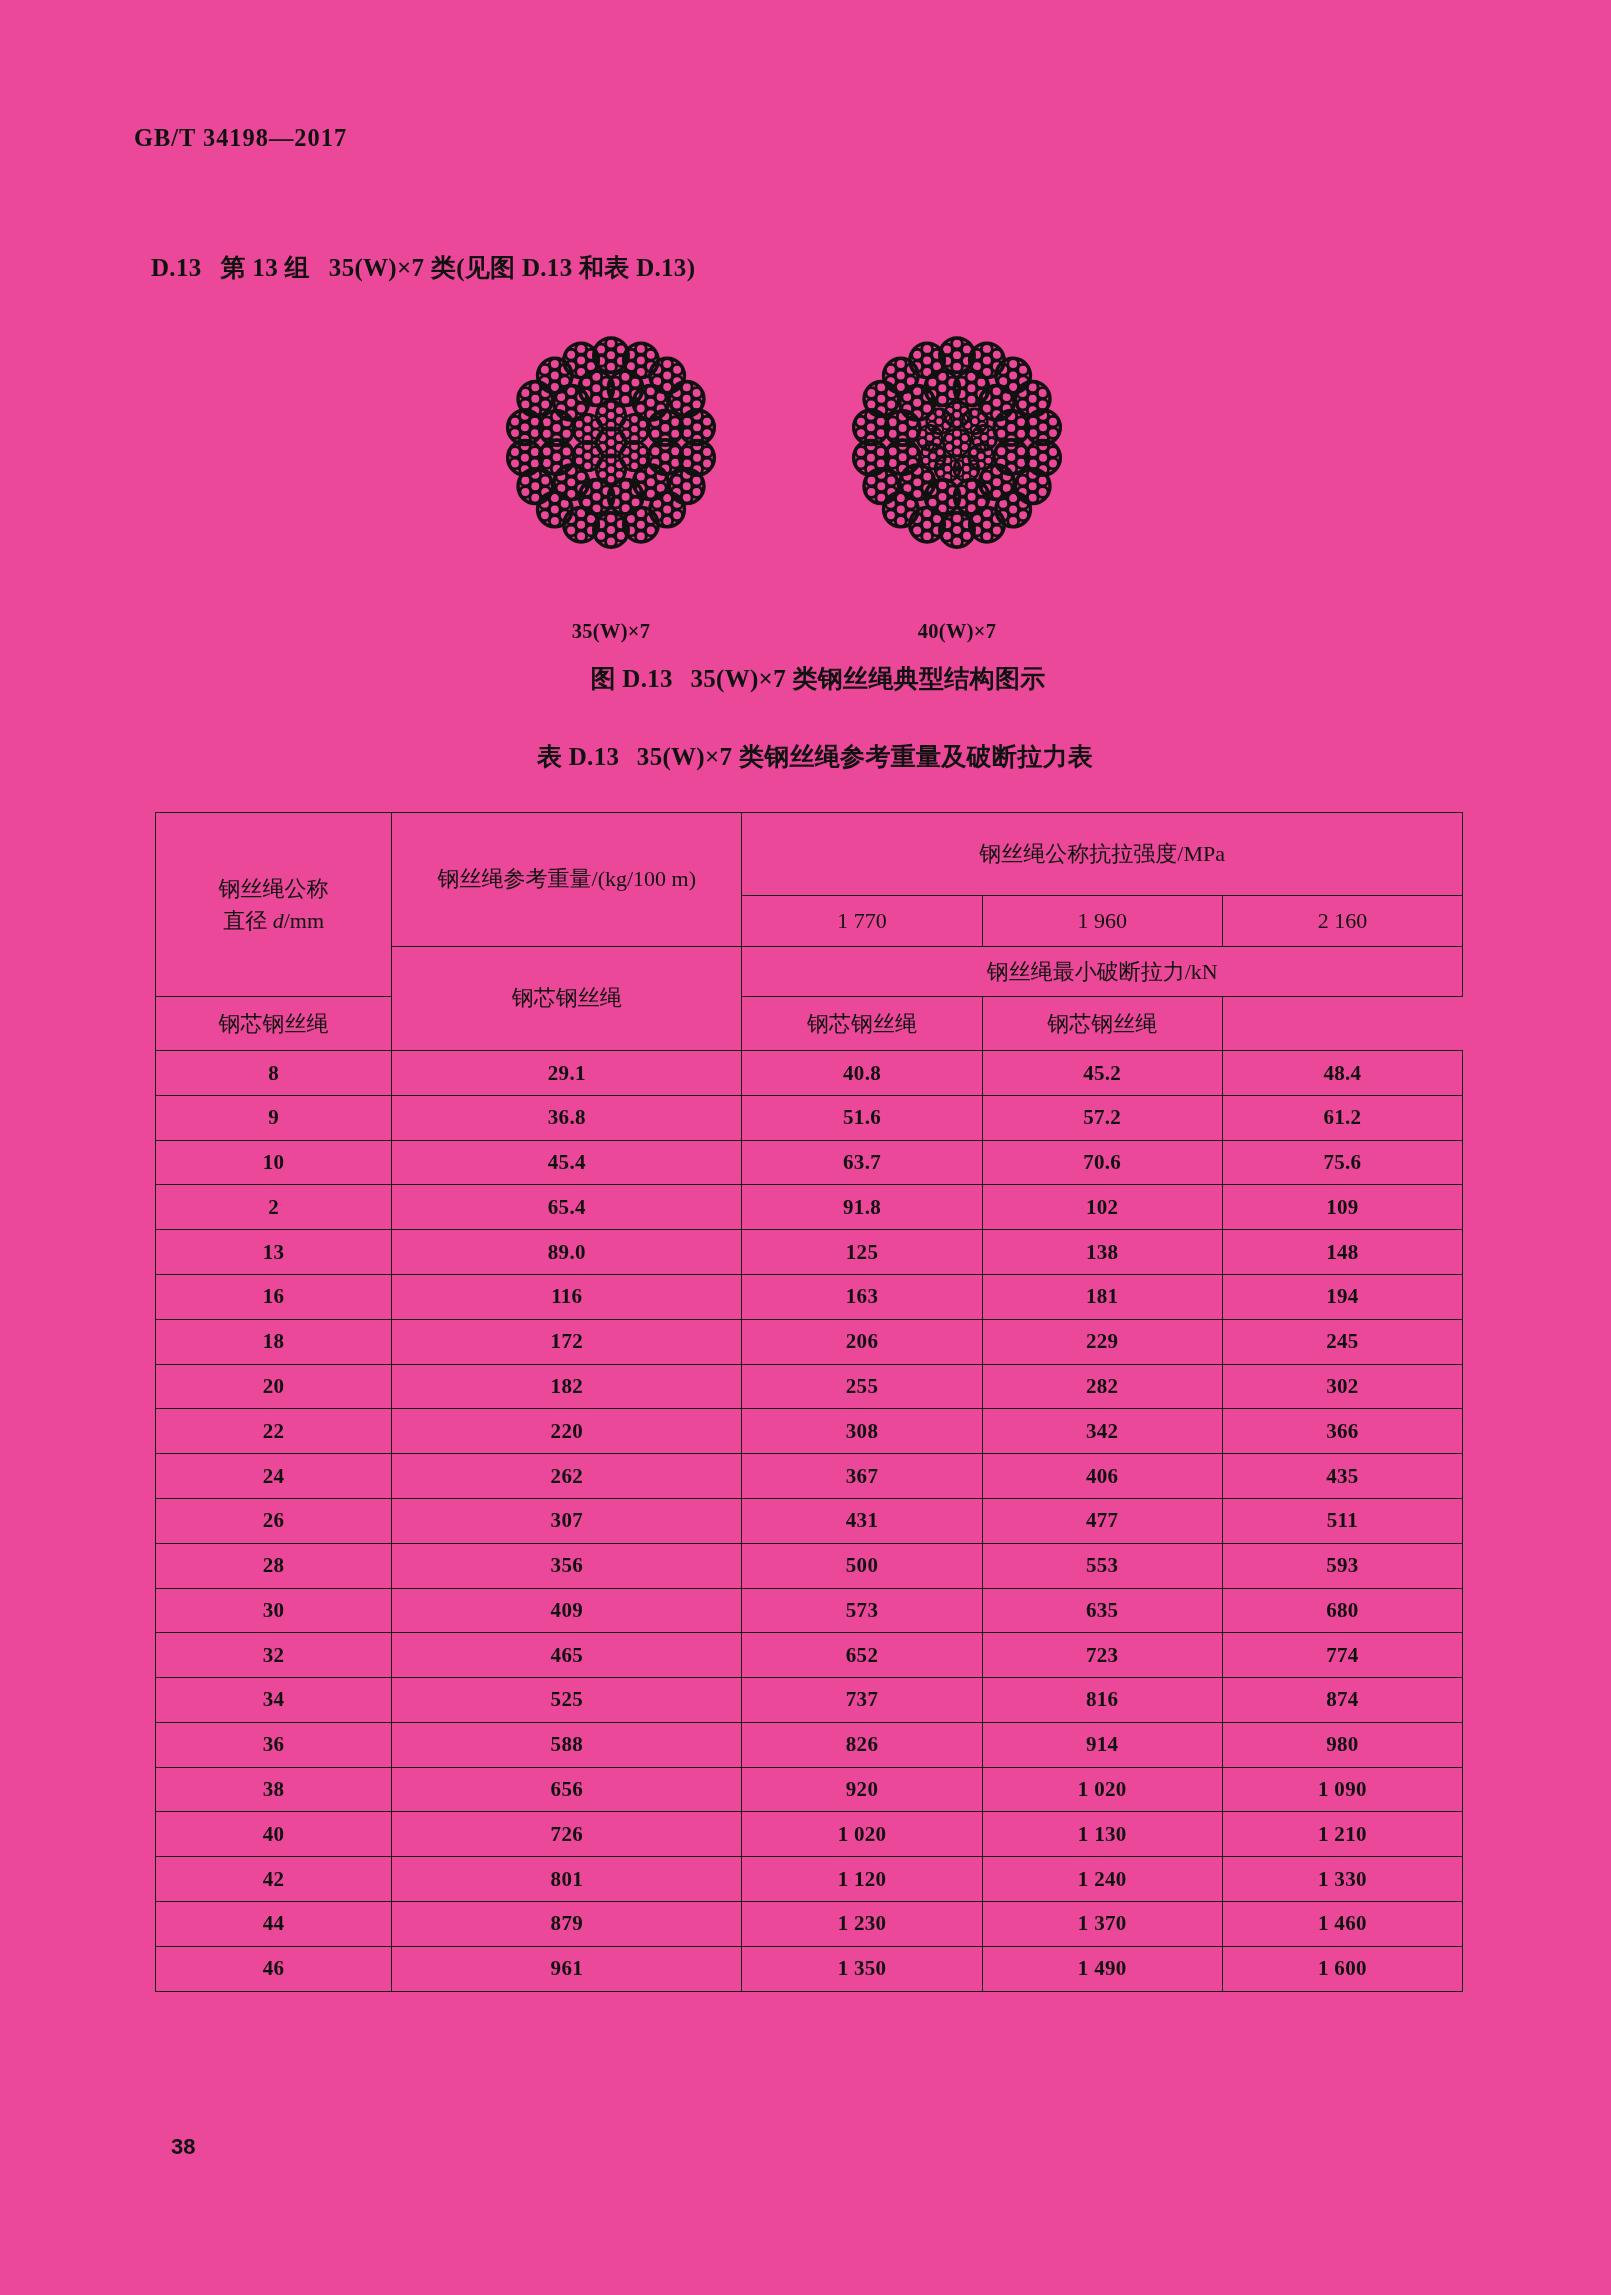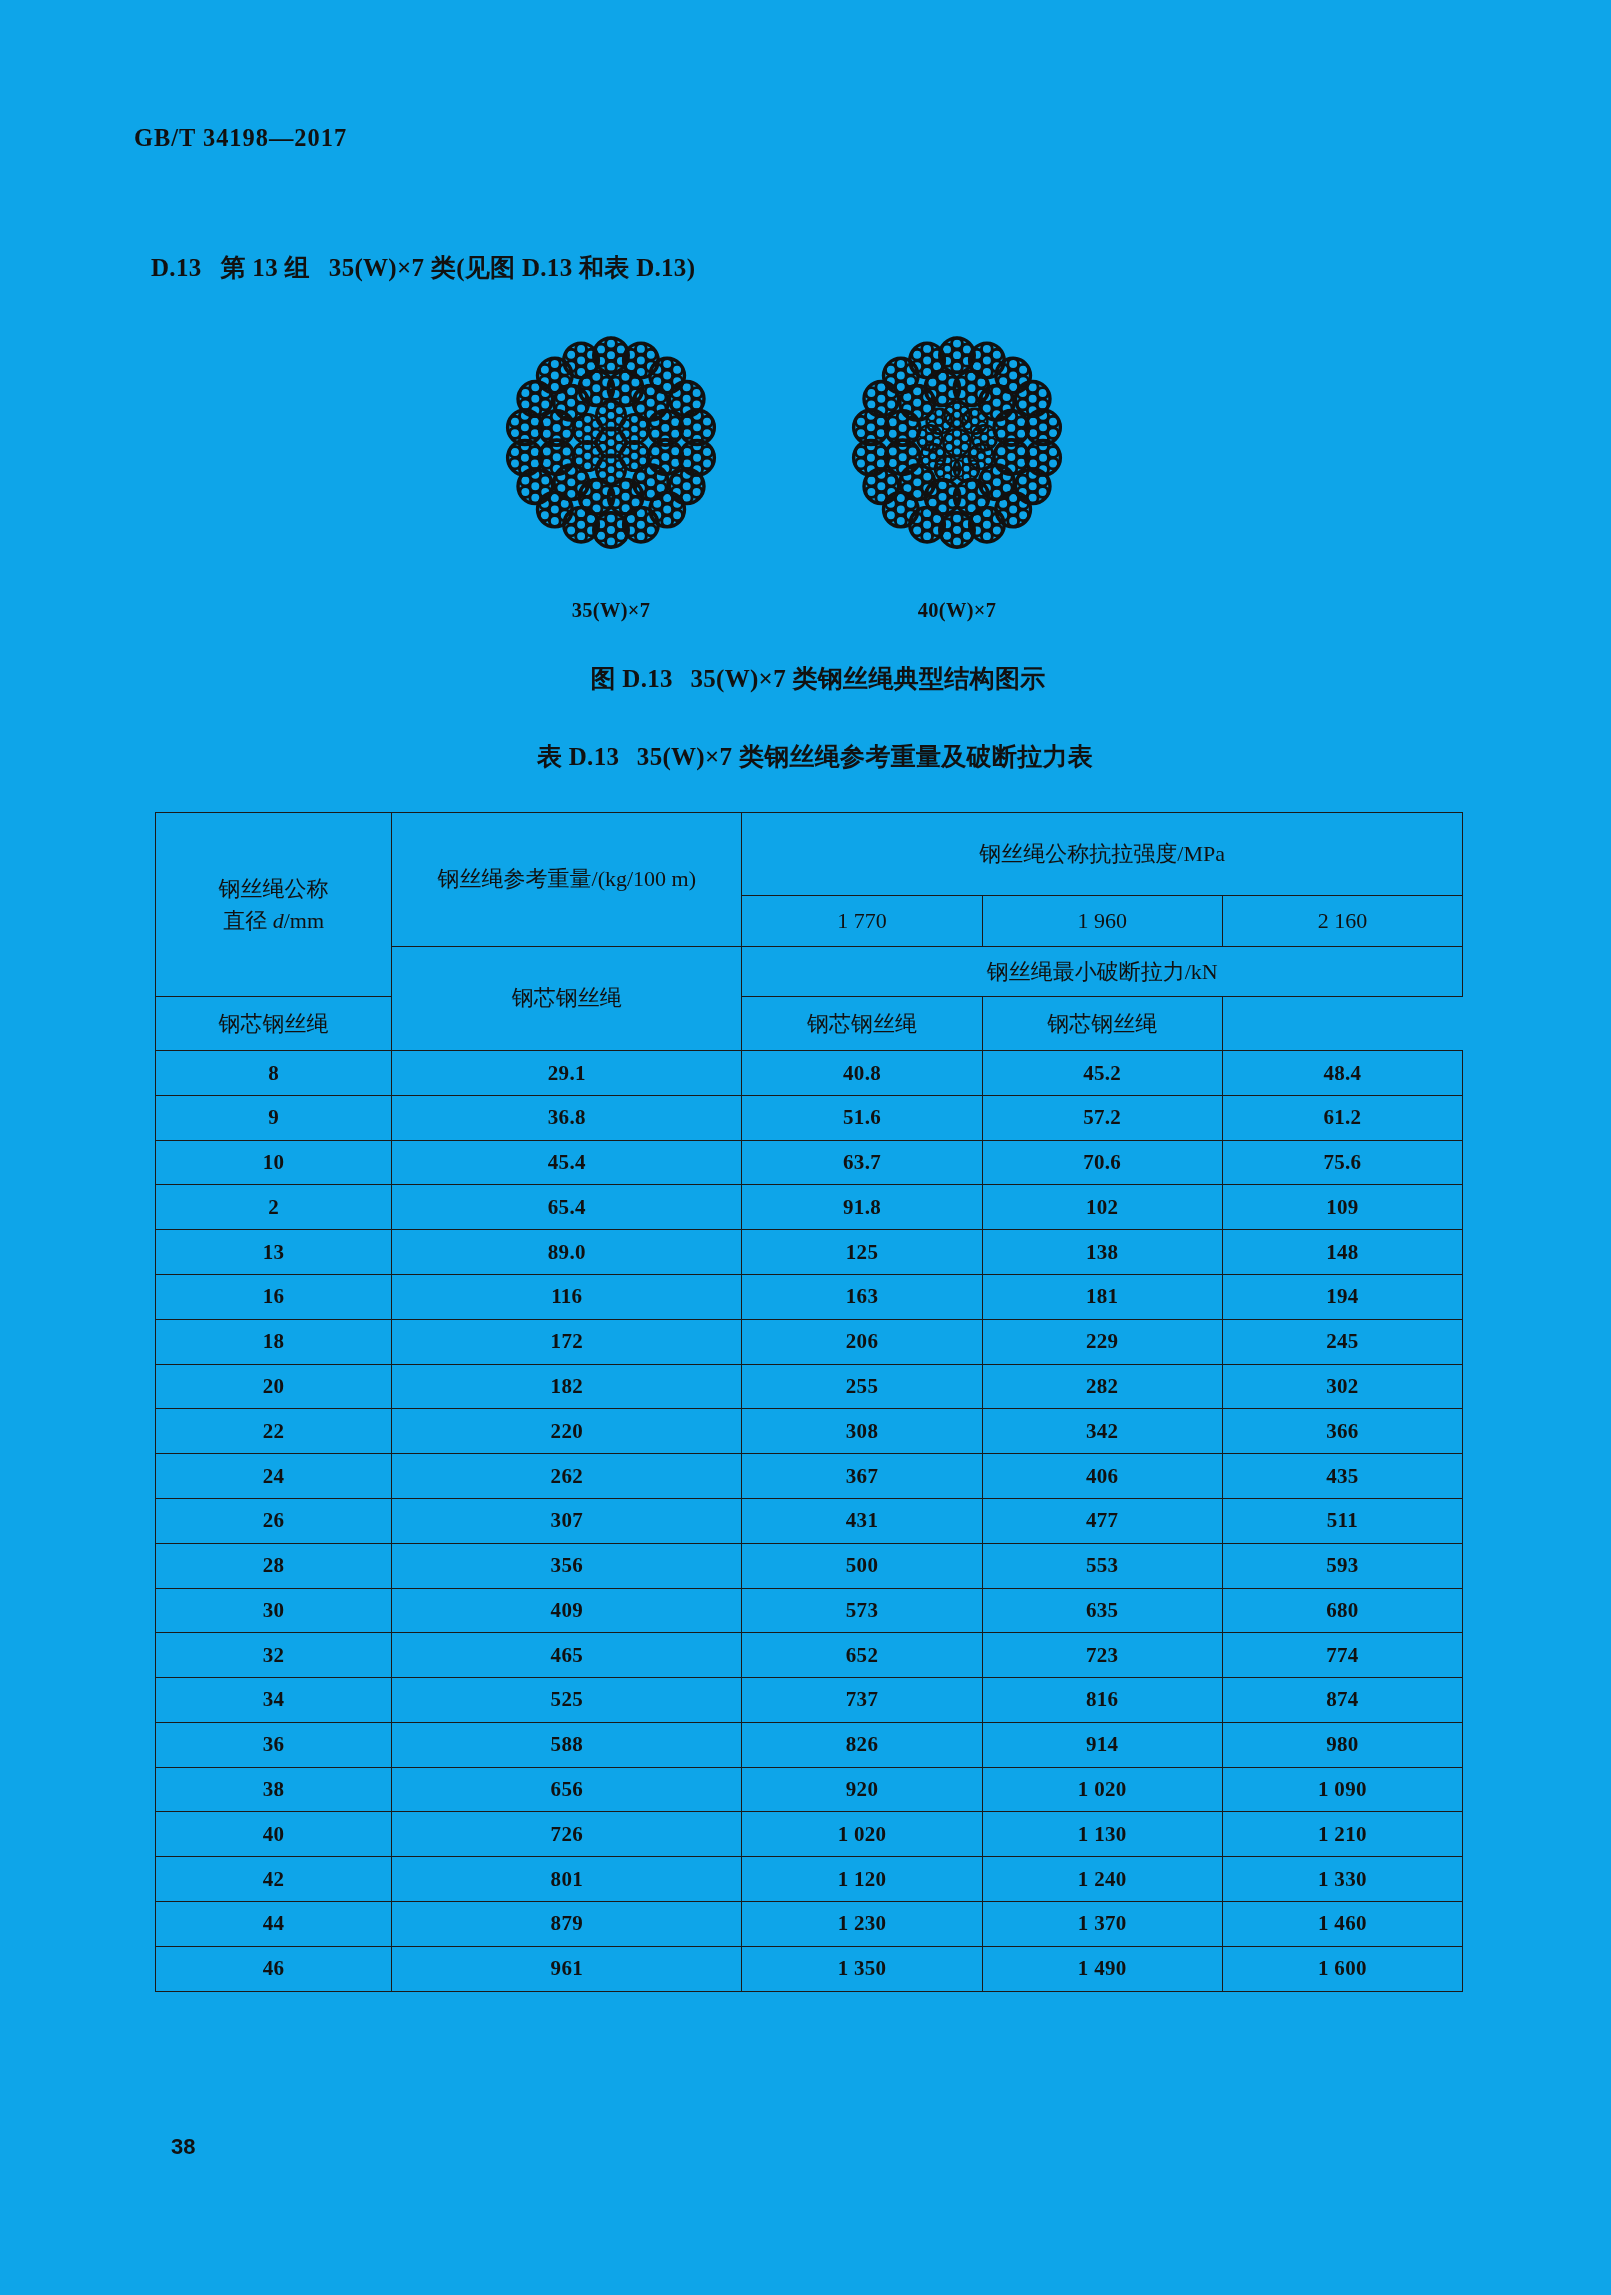--- a/index.html
+++ b/index.html
@@ -9,21 +9,21 @@
     background: #ffffff;
   }
   body {
     font-family: "Liberation Serif", "DejaVu Serif", serif;
     color: #111111;
   }
   .page {
     position: relative;
     width: 1612px;
     height: 2295px;
-    background: #0ea5e9;
+    background: #ec4899;
     overflow: hidden;
   }
 
   
   .doc-header {
     position: absolute;
     left: 134px;
     top: 124px;
     font-family: "Liberation Serif", "DejaVu Serif", serif;
     font-weight: bold;
@@ -53,21 +53,21 @@
     width: 1612px;
     height: 312px;
   }
   .rope-wrap {
     position: absolute;
     text-align: center;
   }
   .rope-wrap.left  { left: 499px; top: 6.8px; width: 224px; }
   .rope-wrap.right { left: 845px; top: 6.8px; width: 224px; }
   .rope-caption {
-    margin-top: 0;
+    margin-top: 21px;
     font-size: 20.4px;
     font-weight: bold;
     color: #111;
     letter-spacing: 0.3px;
   }
 
   .figure-title {
     position: absolute;
     left: 0;
     top: 662px;

